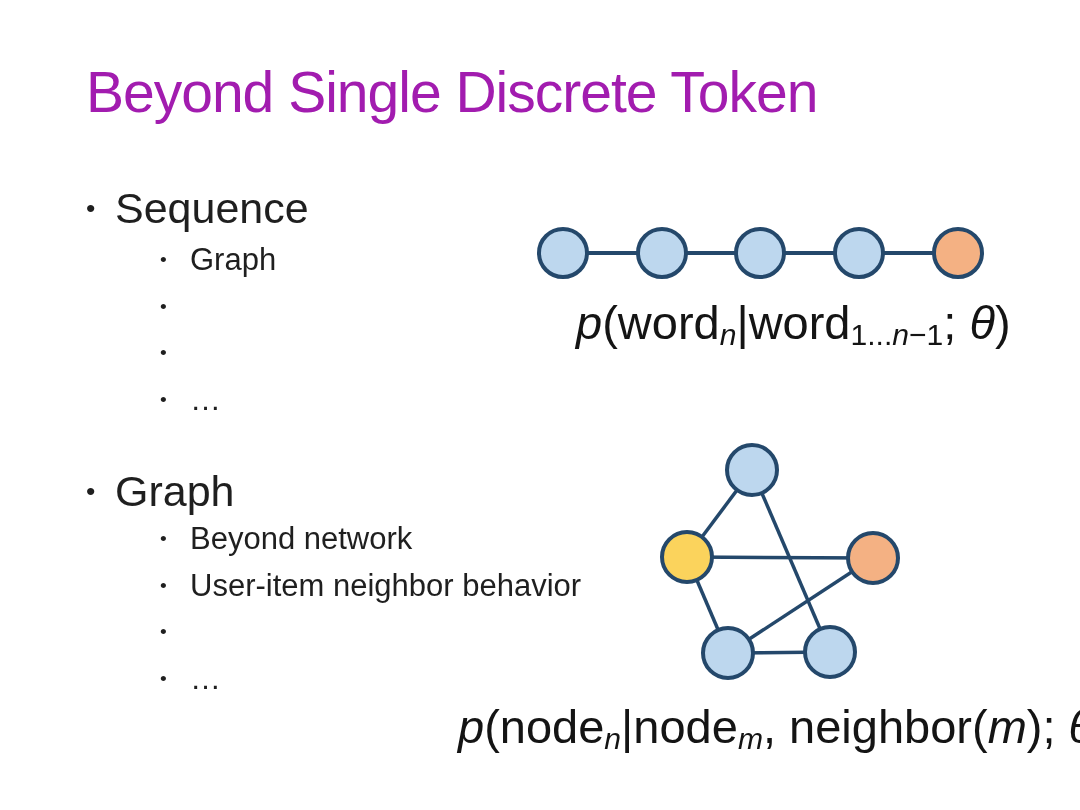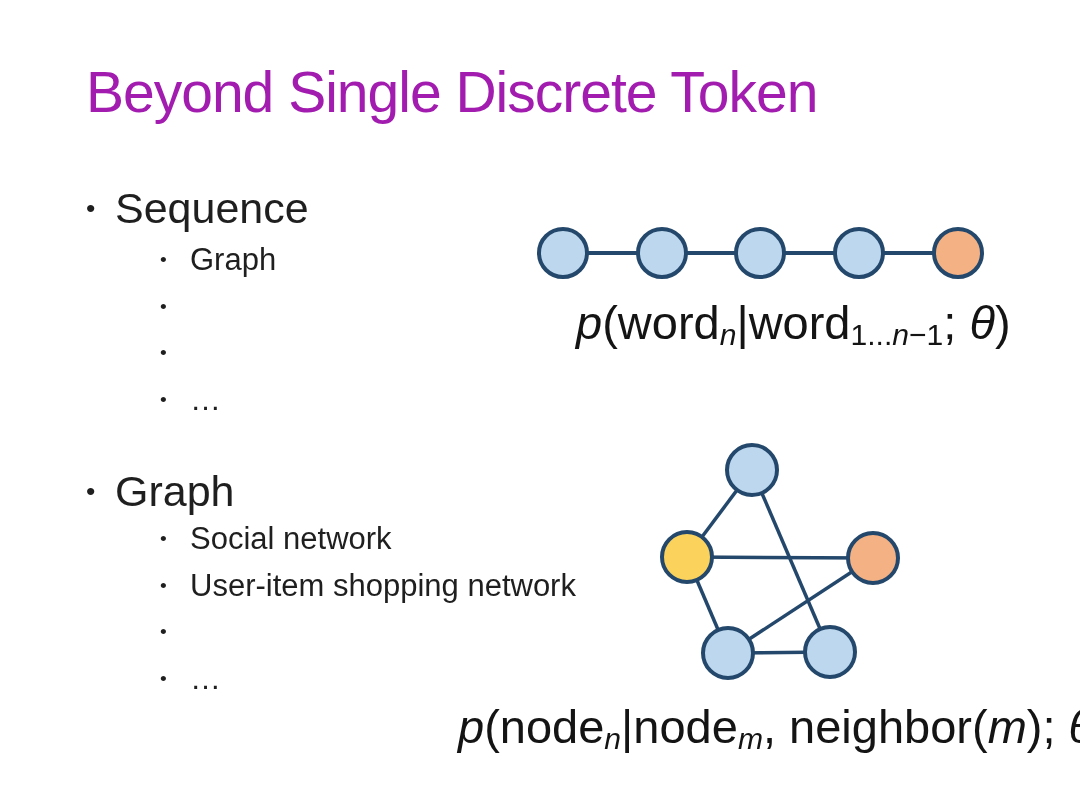--- a/index.html
+++ b/index.html
@@ -74,25 +74,25 @@
   </section>
 
   <section class="group g2">
     <div class="l1">
       <span class="bullet">•</span>
       <span>Graph</span>
     </div>
     <div class="l2s">
       <div class="l2">
         <span class="bullet">•</span>
-        <span>Social network</span>
+        <span>Beyond network</span>
       </div>
       <div class="l2">
         <span class="bullet">•</span>
-        <span>User-item shopping network</span>
+        <span>User-item neighbor behavior</span>
       </div>
       <div class="l2">
         <span class="bullet">•</span>
       </div>
       <div class="l2">
         <span class="bullet">•</span>
         <span>…</span>
       </div>
     </div>
   </section>

